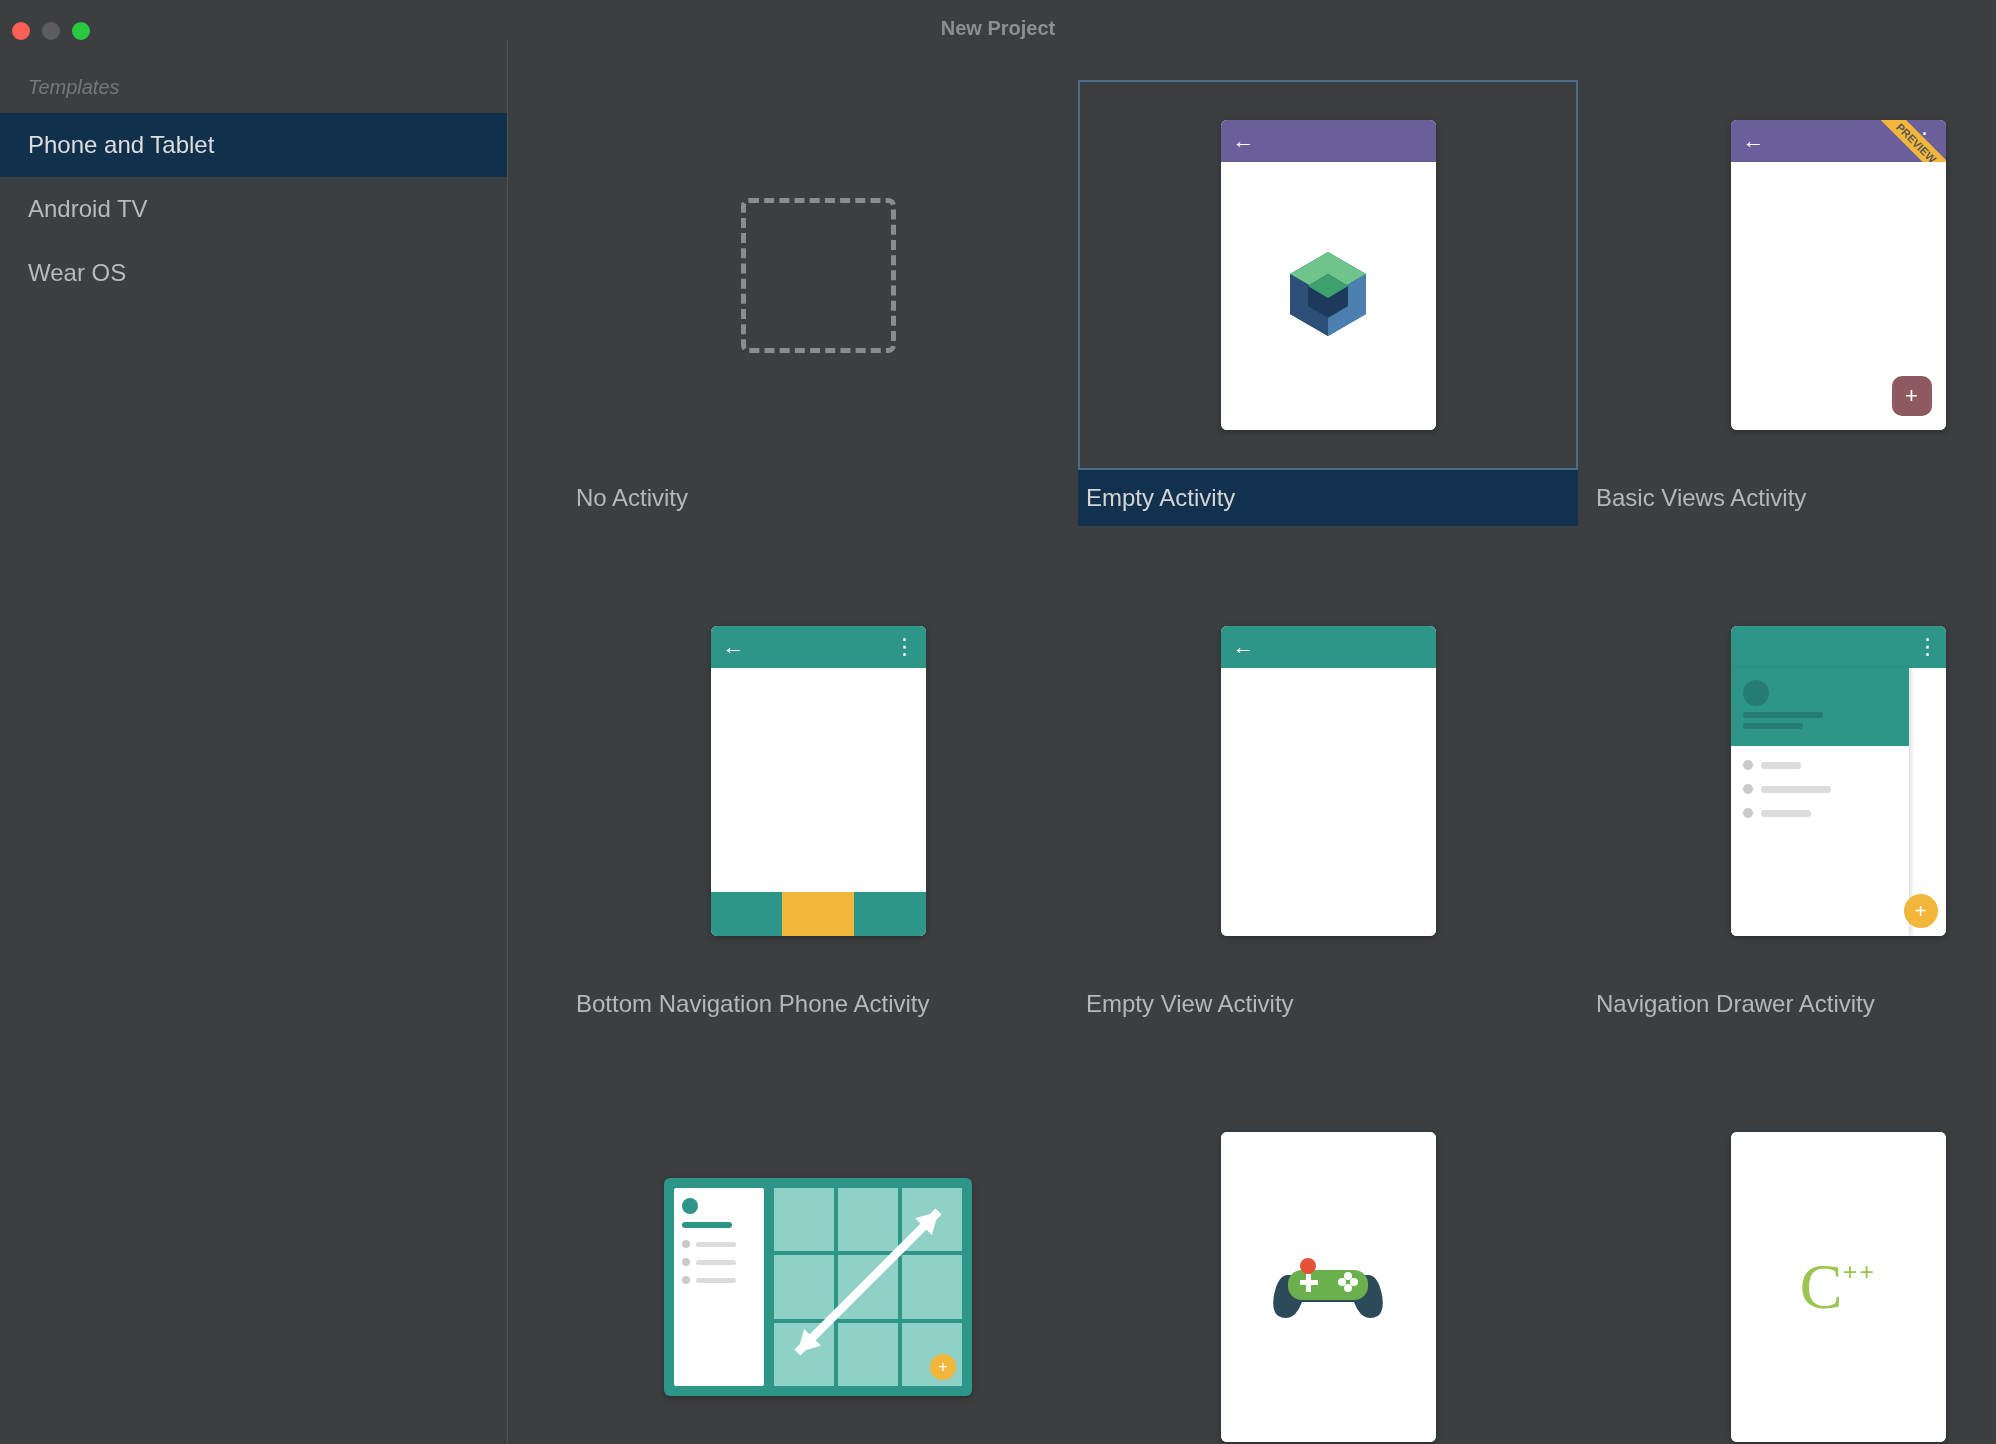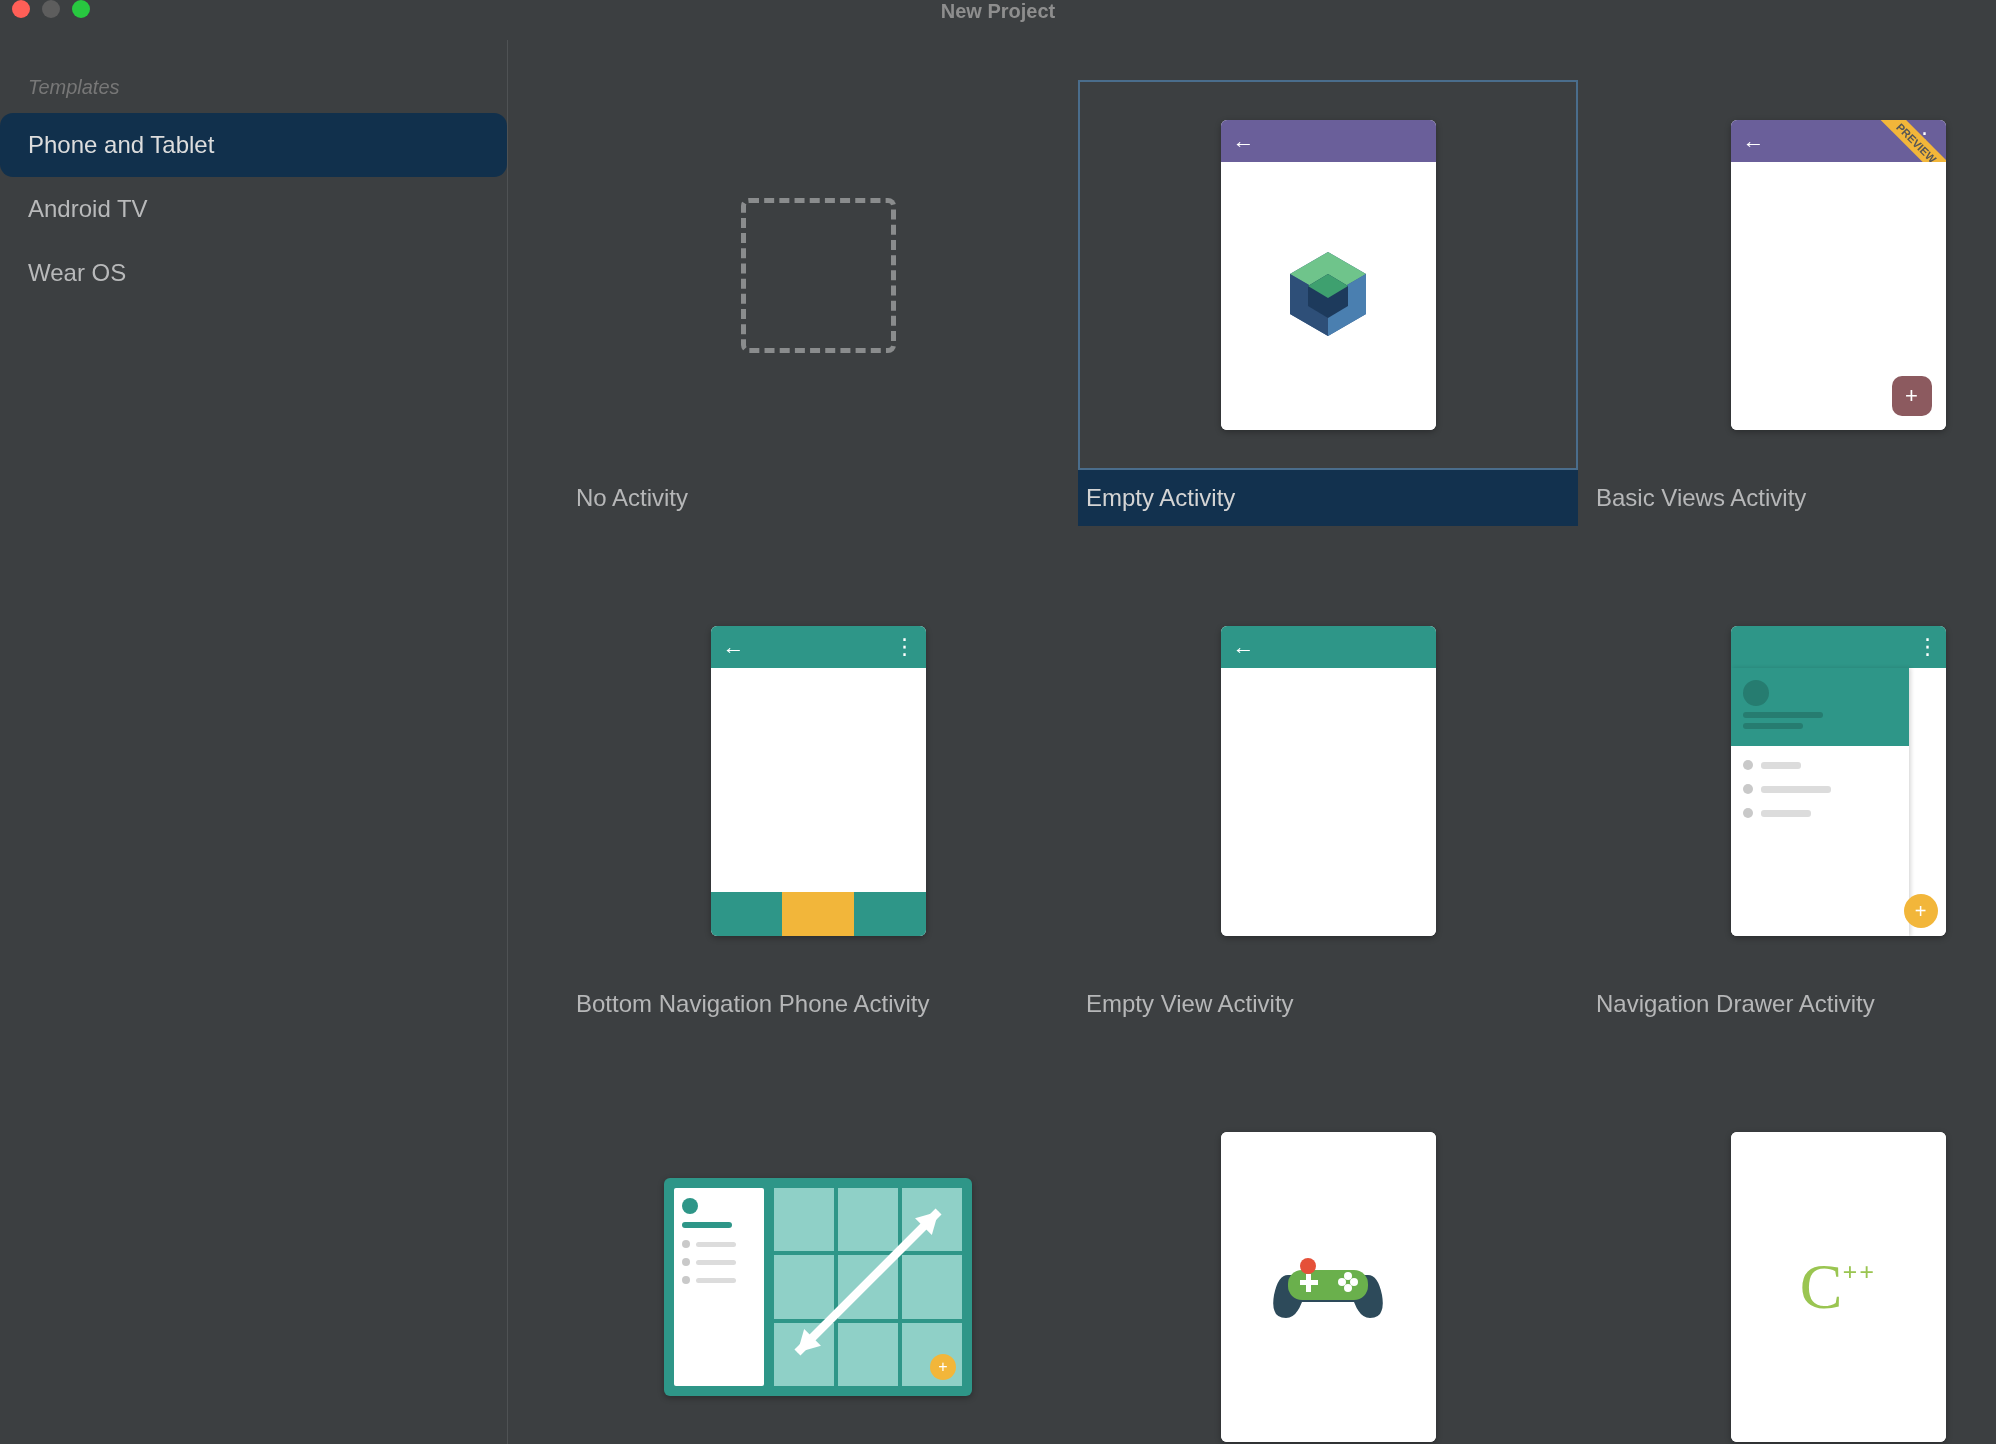--- a/index.html
+++ b/index.html
@@ -7,21 +7,21 @@
     background: #3c3f41;
     font-family: -apple-system, BlinkMacSystemFont, "Segoe UI", sans-serif;
     color: #bbbbbb;
     width: 1996px;
     height: 1444px;
     overflow: hidden;
   }
   .titlebar {
     height: 40px;
     display: flex;
-    align-items: flex-start;
+    align-items: flex-end;
     padding: 0 12px;
     position: relative;
   }
   .traffic-lights { display: flex; gap: 12px; align-items: center; }
   .tl { width: 18px; height: 18px; border-radius: 50%; }
   .tl-close { background: #ff5f57; }
   .tl-min { background: #5d5d5d; }
   .tl-max { background: #28c840; }
   .title {
     position: absolute;
@@ -41,21 +41,20 @@
     color: #777777;
     font-size: 20px;
     padding: 0 0 14px 28px;
     font-style: italic;
   }
   .sidebar-item {
     padding: 18px 28px;
     color: #b8b9ba;
     font-size: 24px;
     cursor: pointer;
-    border-radius: 13px;
   }
   .sidebar-item.active {
     background: #11304c;
     color: #dddddd;
   }
   .main {
     flex: 1;
     padding: 40px 40px 40px 60px;
     overflow: auto;
   }

